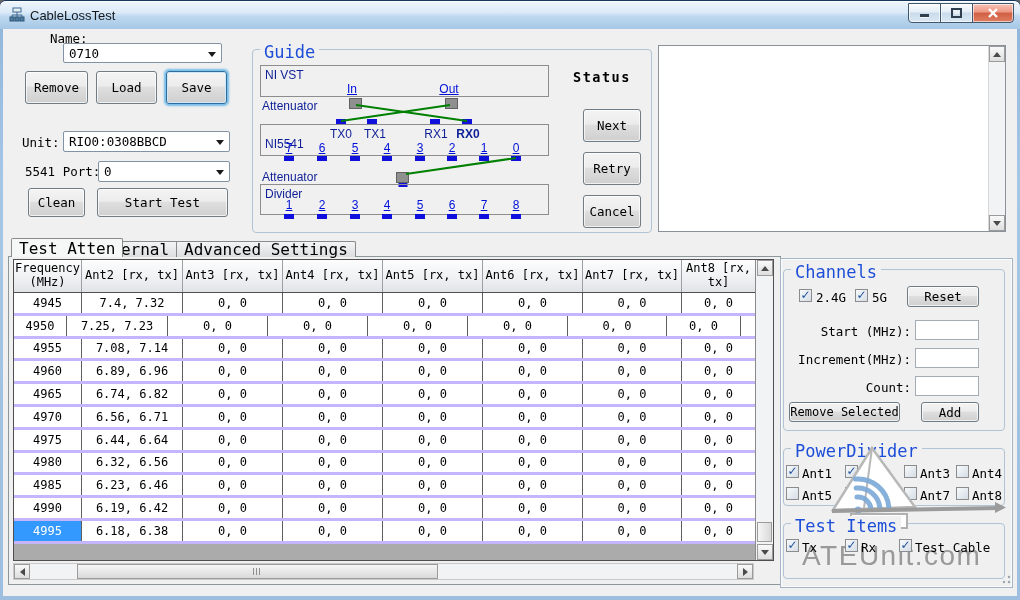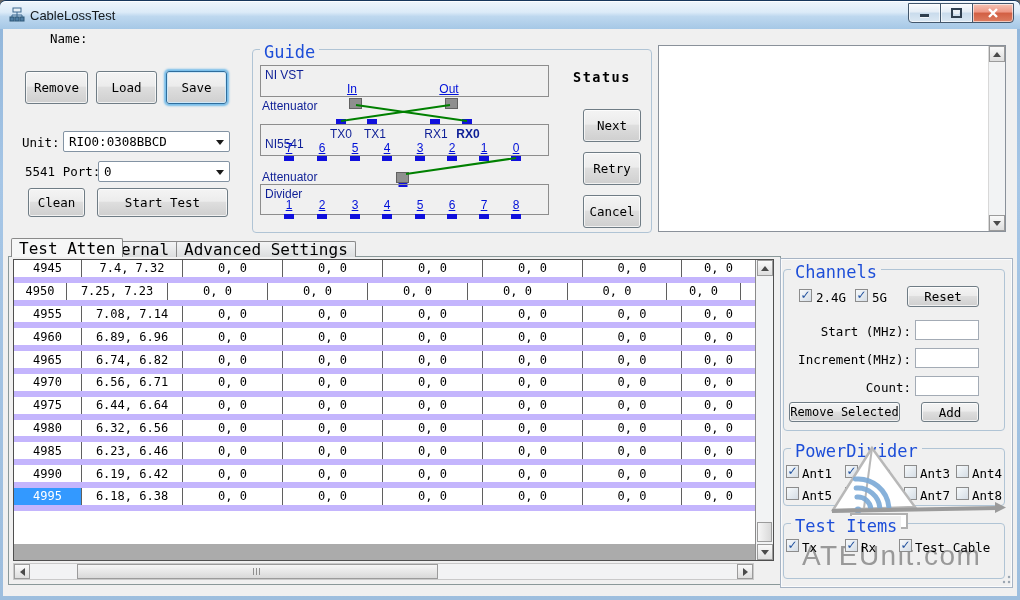--- a/index.html
+++ b/index.html
@@ -61,21 +61,21 @@
   background:linear-gradient(180deg,#f3f4f5,#dcdedf); height:16px; top:240px; }
 .tab.active { background:#f6f7f7; height:19px; top:237px; z-index:6; }
 .tab-page { position:absolute; left:8px; top:255px; width:773px; height:329px;
   background:#f0f0f0; border:1px solid #8a9899; }
 .grid { position:absolute; left:13px; top:258px; width:761px; height:302px;
   border:1px solid #4f4f4f; background:#fff; overflow:hidden; }
 .grid-header { display:flex; height:33px;
   background:linear-gradient(180deg,#fdfdfd,#eef0f2 60%,#e1e4e7); border-bottom:1px solid #4f4f4f; }
 .gh-cell { border-right:1px solid #9aa0a6; display:flex; align-items:center; justify-content:center;
   font-size:12px; text-align:center; white-space:pre-line; line-height:1.15; overflow:hidden; flex:none; }
-.grid-row { display:flex; height:22.8px; border-bottom:6px solid #c4b5fd; background:#fff; }
+.grid-row { display:flex; height:22.8px; border-bottom:3px solid #c4b5fd; background:#fff; }
 .g-cell { border-right:1px solid #5f5f5f; display:flex; align-items:center; justify-content:center;
   font-size:12px; overflow:hidden; white-space:pre; flex:none; }
 .grid-filler { position:absolute; left:0; top:284px; width:742px; height:16px; background:#ababab; }
 .grid .sbar { position:absolute; right:0; top:0; width:18px; height:300px;
   background:#f2f3f4; border-left:1px solid #8a8a8a; }
 .vthumb { position:absolute; left:1px; top:262px; width:15px; height:20px;
   background:linear-gradient(90deg,#f6f6f6,#d9d9d9); border:1px solid #9b9b9b; }
 .hscroll { position:absolute; left:13px; top:562px; width:741px; height:17px;
   background:#f2f3f4; border:1px solid #c9c9c9; }
 .hthumb { position:absolute; left:63px; top:0; width:361px; height:15px;
@@ -126,20 +126,24 @@
       <div class="win-btn close">
         <svg width="12" height="10">
             <path d="M2 1 L10 9 M10 1 L2 9" stroke="#ffffff" stroke-width="2.4"></path>
           </svg>
       </div>
     </div>
   </div>
   <div class="client"></div>
 
   <span class="label" style="left:18px;top:30px;padding-left:32px;">Name:</span>
+  <div class="combo" style="left:63px;top:42px;width:159px;height:20px;">
+    <span class="val">0710</span>
+    <span class="arrow"></span>
+  </div>
   <div class="btn" style="left:25px;top:70px;width:63px;height:33px;">Remove</div>
   <div class="btn" style="left:96px;top:70px;width:61px;height:33px;">Load</div>
   <div class="btn focus" style="left:166px;top:70px;width:61px;height:33px;">Save</div>
   <span class="label" style="left:22px;top:134px;">Unit:</span>
   <div class="combo" style="left:63px;top:130px;width:167px;height:21px;">
     <span class="val">RIO0:0308BBCD</span>
     <span class="arrow"></span>
   </div>
   <span class="label" style="left:25px;top:163px;">5541 Port:</span>
   <div class="combo" style="left:98px;top:160px;width:132px;height:21px;">
@@ -231,20 +235,31 @@
         </div>
     </div>
   </div>
 
   <div class="tab-page"></div>
   <div class="tab active" style="left:11px;">Test Atten</div>
   <div class="tab" style="left:84px;">External Atten</div>
   <div class="tab" style="left:176px;">Advanced Settings</div>
 
   <div class="grid">
+    <div class="grid-header" id="grid-header">
+        <div class="gh-cell" style="width: 68px;">Frequency
+(MHz)</div>
+        <div class="gh-cell" style="width: 101px;">Ant2 [rx, tx]</div>
+        <div class="gh-cell" style="width: 100px;">Ant3 [rx, tx]</div>
+        <div class="gh-cell" style="width: 100px;">Ant4 [rx, tx]</div>
+        <div class="gh-cell" style="width: 100px;">Ant5 [rx, tx]</div>
+        <div class="gh-cell" style="width: 100px;">Ant6 [rx, tx]</div>
+        <div class="gh-cell" style="width: 99px;">Ant7 [rx, tx]</div>
+        <div class="gh-cell" style="width: 74px;">Ant8 [rx, tx]</div>
+      </div>
     <div id="grid-body">
         <div class="grid-row">
           <div class="g-cell" style="width: 68px;">4945</div>
           <div class="g-cell" style="width: 101px;">7.4, 7.32</div>
           <div class="g-cell" style="width: 100px;">0, 0</div>
           <div class="g-cell" style="width: 100px;">0, 0</div>
           <div class="g-cell" style="width: 100px;">0, 0</div>
           <div class="g-cell" style="width: 100px;">0, 0</div>
           <div class="g-cell" style="width: 99px;">0, 0</div>
           <div class="g-cell" style="width: 74px;">0, 0</div>

